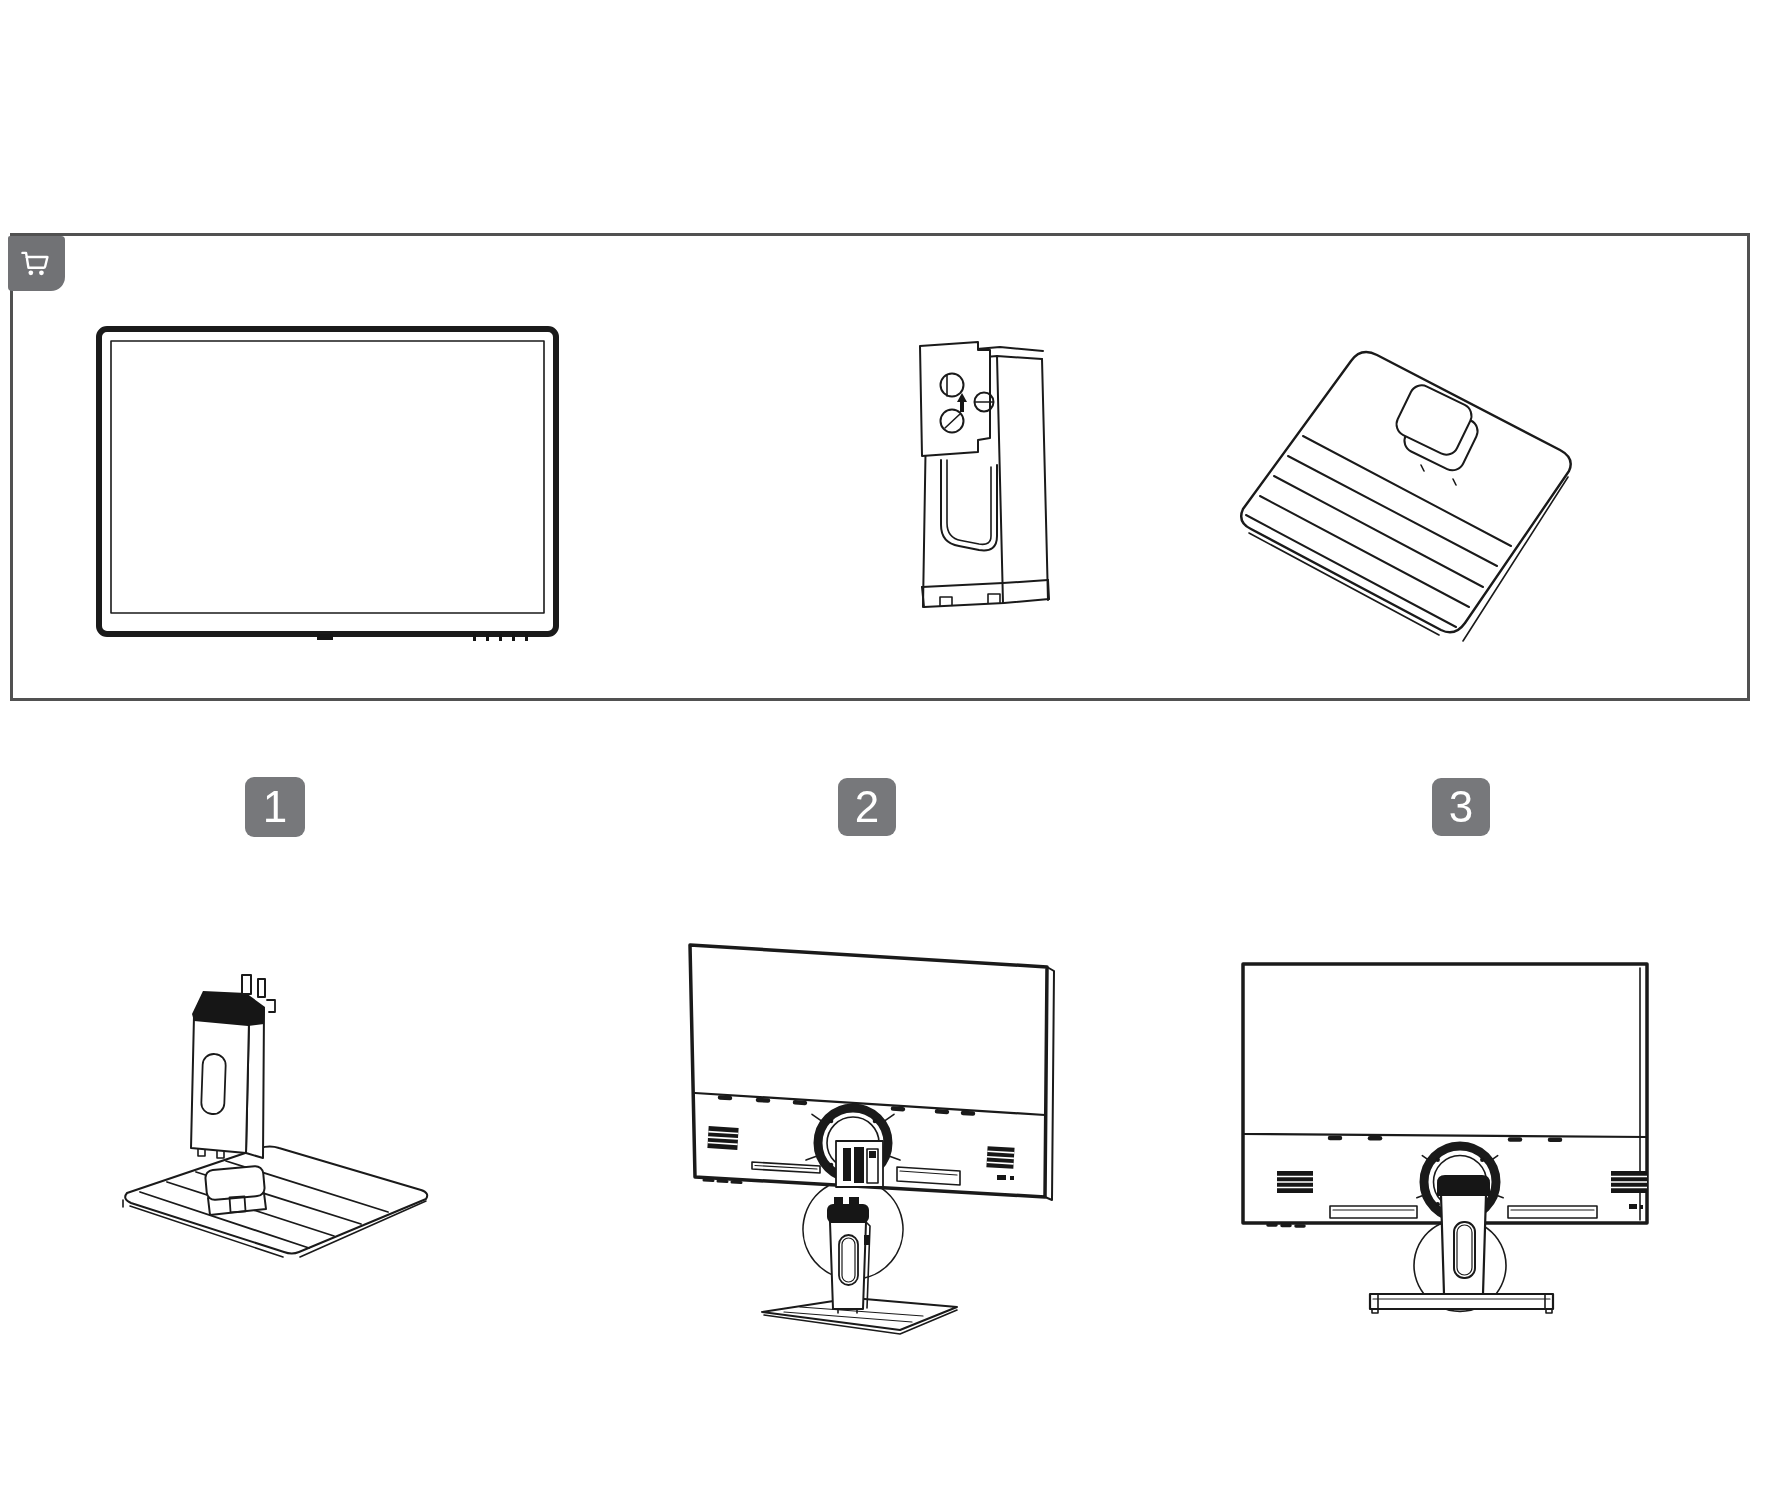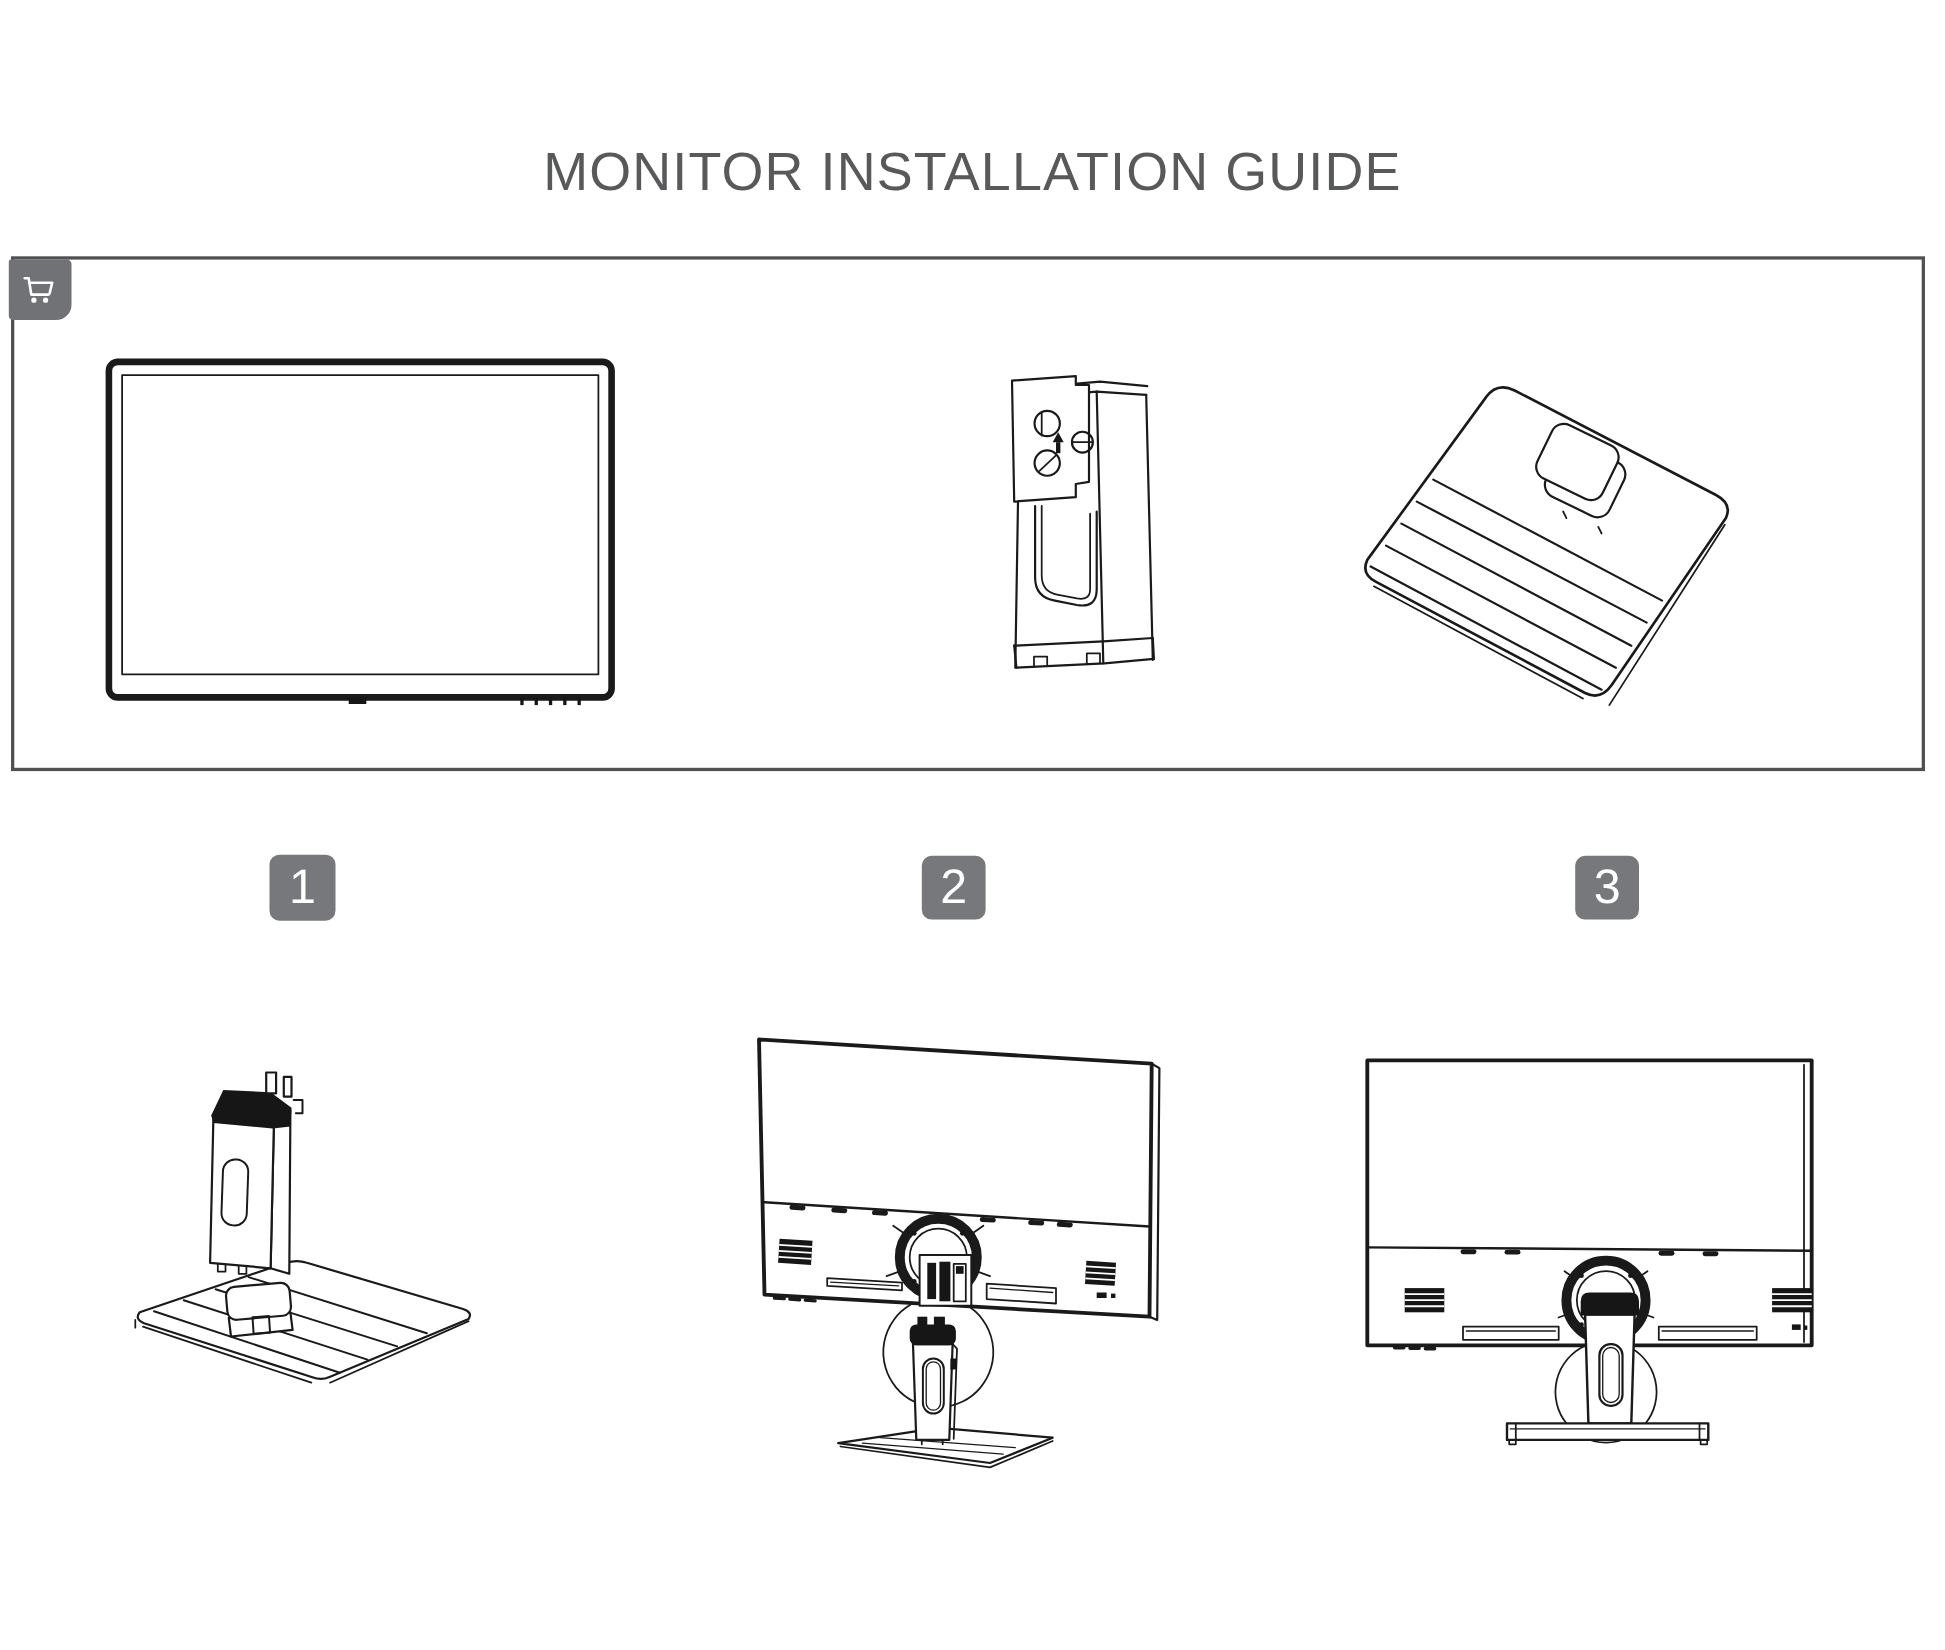--- a/index.html
+++ b/index.html
@@ -29,21 +29,20 @@
   .kw{stroke:#1a1a1a;fill:#ffffff;stroke-width:2;stroke-linecap:round;stroke-linejoin:round;}
   .kb{fill:#161616;stroke:none;}
   .w1{stroke-width:1.2}.w15{stroke-width:1.6}.w35{stroke-width:3.5}
   .wht{stroke:#ffffff;stroke-width:1.6;fill:none;}
 </style>
 </head>
 <body>
 
 <div class="canvas">
 
-  <div class="title">MONITOR INSTALLATION GUIDE</div>
 
   <div class="parts-box"></div>
 
   <div class="cart-badge">
     <svg width="38" height="38" viewBox="0 0 24 24">
       <path d="M2.8 5 h2.3 l1.5 9.4 h9.7 q0.6 0 0.8 -0.7 l1.5 -6.1 h-13.3" fill="none" stroke="#ffffff" stroke-width="1.5" stroke-linejoin="round" stroke-linecap="round"></path>
       <circle cx="8.1" cy="17.6" r="1.5" fill="#ffffff"></circle>
       <circle cx="14.8" cy="17.6" r="1.5" fill="#ffffff"></circle>
     </svg>
   </div>

